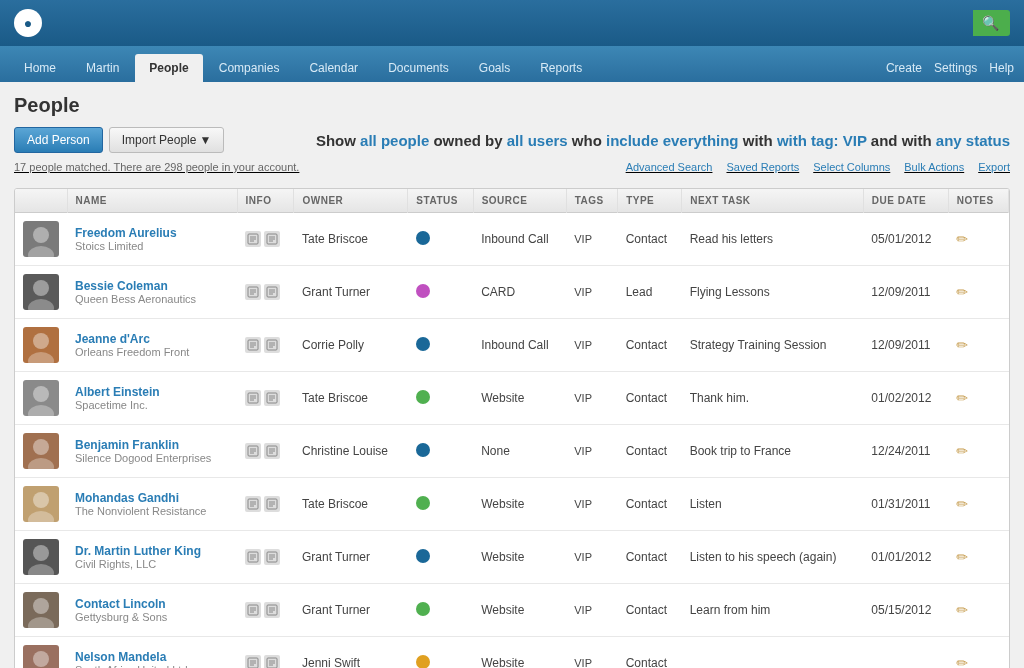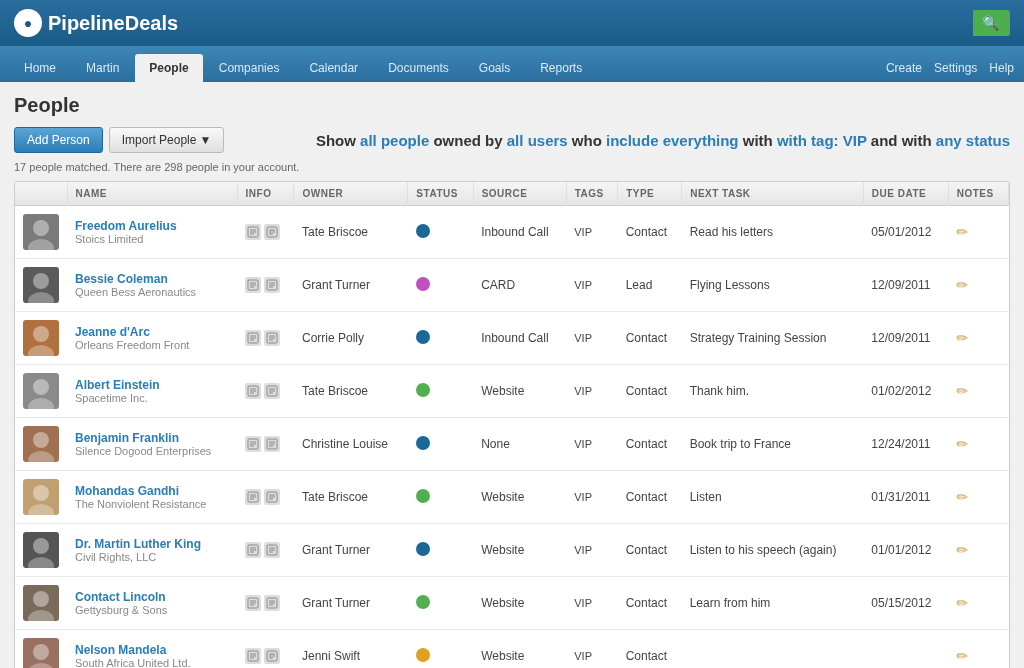--- a/index.html
+++ b/index.html
@@ -146,21 +146,22 @@
       display: flex;
       align-items: center;
       gap: 3px;
     }
 
     
     #stats-row {
       display: flex;
       align-items: flex-start;
       justify-content: space-between;
-      margin-bottom: 8px;
+      margin-bottom: 15px;
+      text-decoration: underline;
     }
     #stats-text { color: #666; font-size: 11px; }
     #actions-row {
       display: flex;
       gap: 14px;
       align-items: center;
     }
     .action-link {
       color: #2a7db5;
       font-size: 11px;
@@ -245,21 +246,20 @@
       cursor: pointer;
       font-size: 14px;
     }
   </style>
 </head>
 <body>
 
 <div id="header">
   <div id="logo">
     <div class="logo-icon">●</div>
-    <span>PipelineDeals</span>
   </div>
   <div id="search-area">
     <button id="search-btn">🔍</button>
   </div>
 </div>
 
 <div id="nav">
   <div id="nav-left">
     <a class="nav-item">Home</a>
     <a class="nav-item">Martin</a>
@@ -298,20 +298,27 @@
       <a class="filter-link">include everything</a>
       <span> with </span>
       <a class="filter-link">with tag: VIP</a>
       <span> and with </span>
       <a class="filter-link">any status</a>
     </div>
   </div>
 
   <div id="stats-row">
     <span id="stats-text">17 people matched. There are 298 people in your account.</span>
+    <div id="actions-row">
+      <a class="action-link">Advanced Search</a>
+      <a class="action-link">Saved Reports</a>
+      <a class="action-link">Select Columns</a>
+      <a class="action-link">Bulk Actions</a>
+      <a class="action-link">Export</a>
+    </div>
   </div>
 
   <div id="main-content">
     <table>
       <thead>
         <tr>
           <th></th>
           <th>NAME</th>
           <th>INFO</th>
           <th>OWNER</th>

